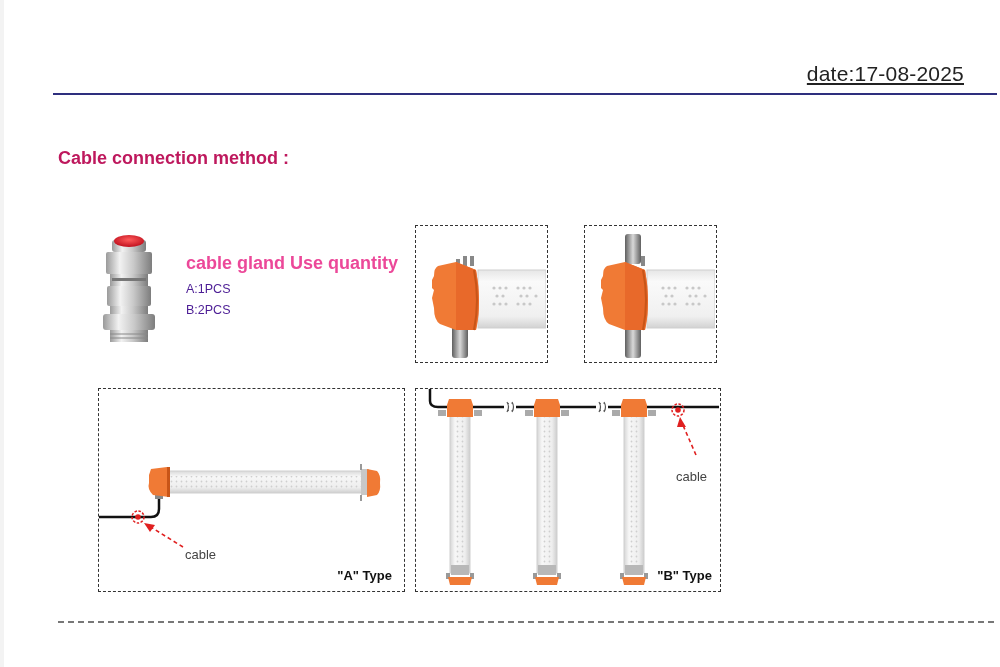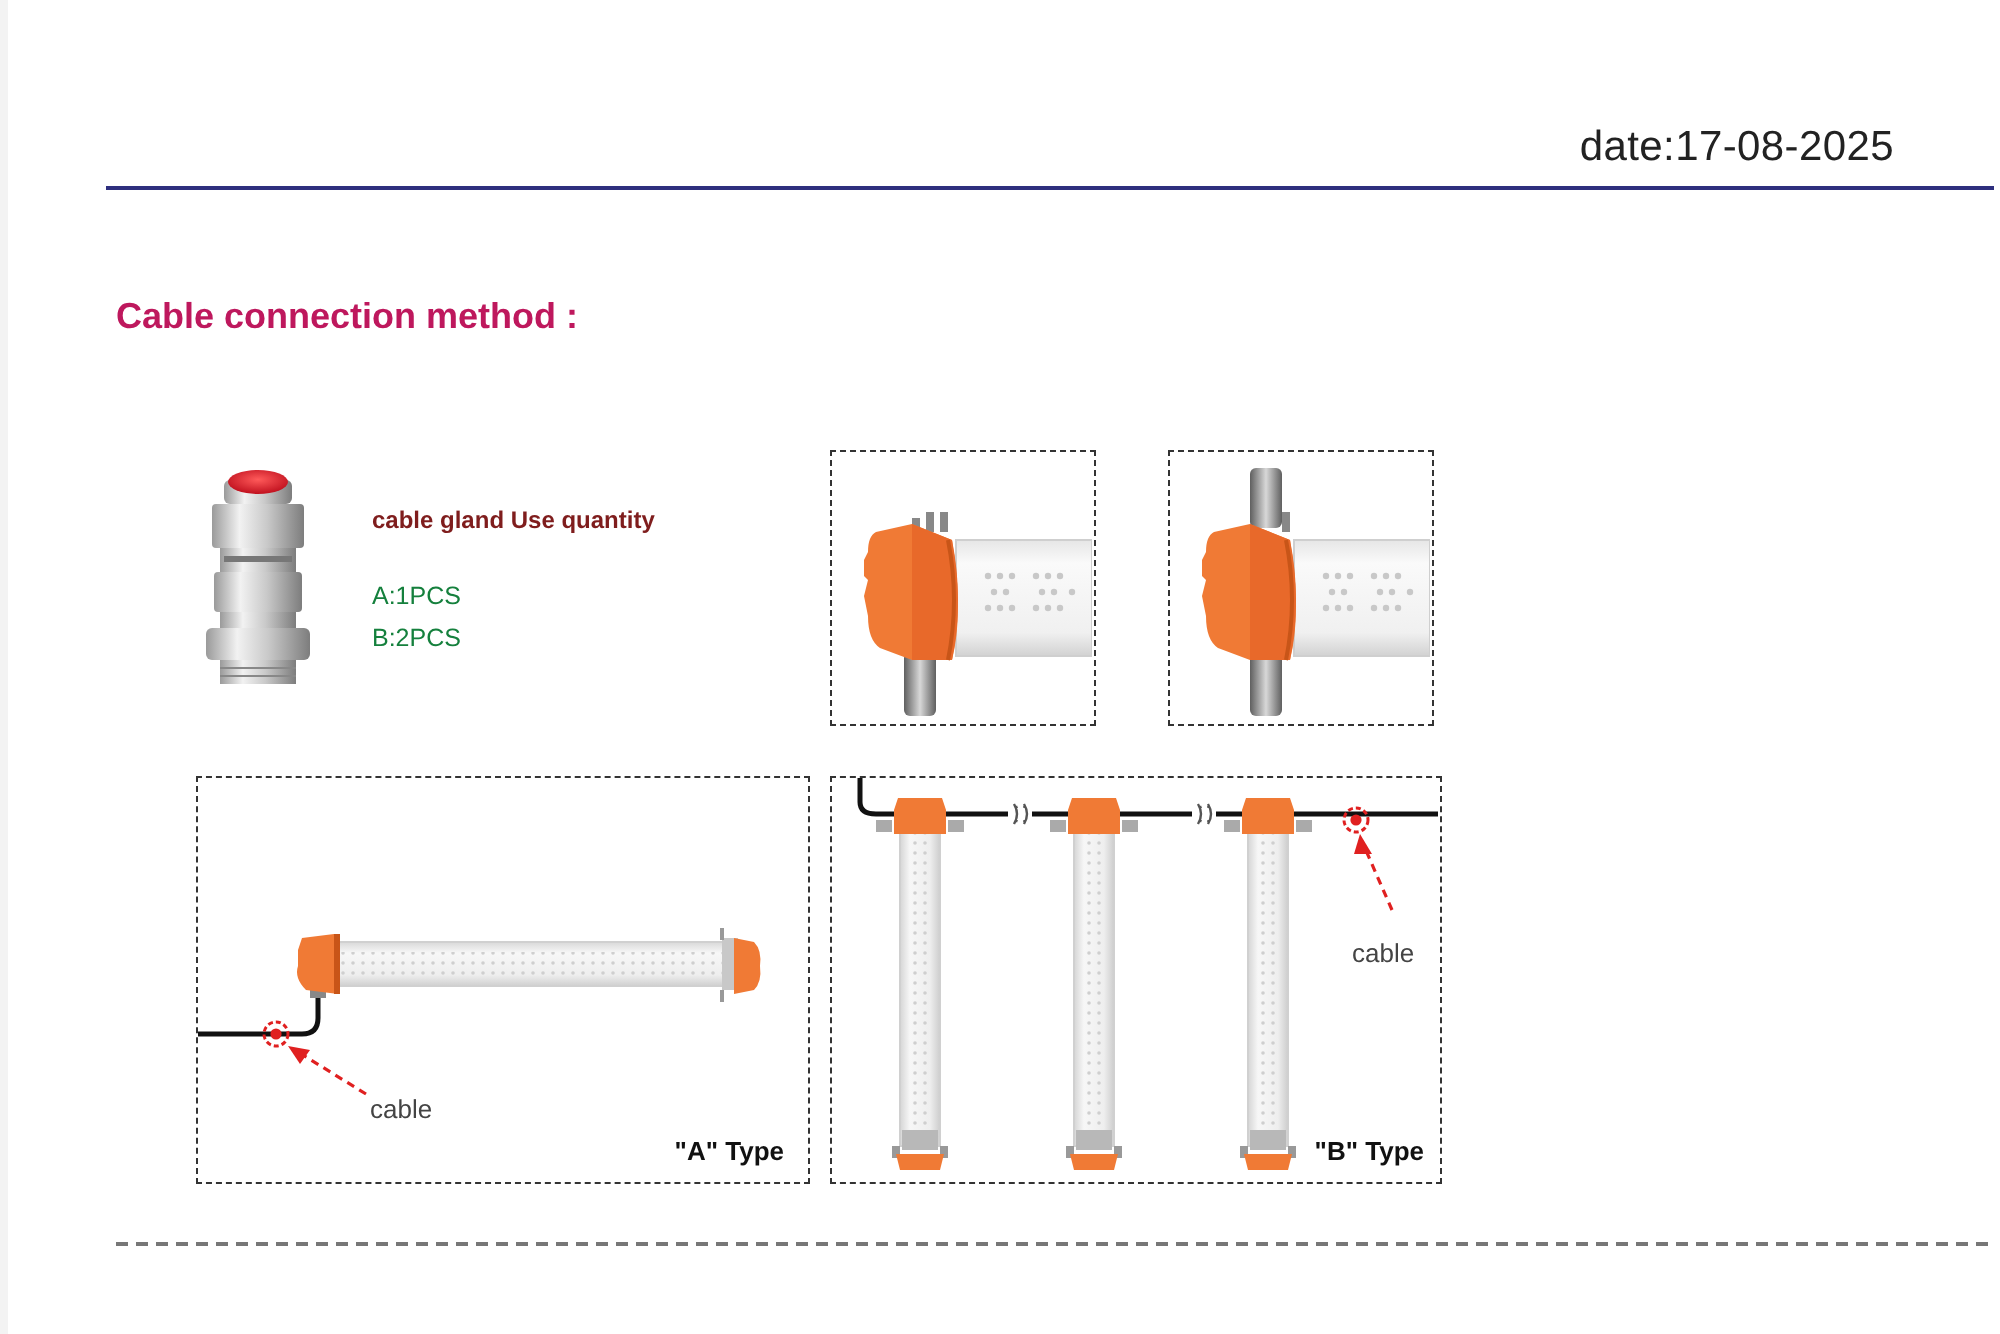--- a/index.html
+++ b/index.html
@@ -1,27 +1,27 @@
 <!DOCTYPE html>
 <html><head>
 <meta charset="utf-8">
 <style>
   html, body { margin: 0; padding: 0; }
   body {
     width: 1000px; height: 667px; position: relative; overflow: hidden;
     background: #ffffff; font-family: "Liberation Sans", "DejaVu Sans", sans-serif; color: #111;
   }
   .left-edge { position: absolute; left: 0; top: 0; width: 4px; height: 667px; background: #f3f3f3; }
-  .date { position: absolute; right: 53px; top: 62px; font-size: 21px; color: #222; letter-spacing: 0.2px; }
+  .date { position: absolute; right: 36px; top: 62px; font-size: 21px; color: #222; letter-spacing: 0.2px; text-decoration: underline; }
   .top-rule { position: absolute; left: 53px; top: 93px; width: 944px; height: 2px; background: #2e2f7e; }
   .section-title { position: absolute; left: 58px; top: 148px; font-size: 18px; font-weight: bold; color: #be185d; }
   .gland-img { position: absolute; left: 100px; top: 232px; width: 58px; height: 115px; }
   .gland-text { position: absolute; left: 186px; top: 253px; }
-  .gland-heading { font-size: 12px; font-weight: bold; color: #7f1d1d; margin-bottom: 24px; }
-  .gland-line { font-size: 12.5px; color: #15803d; margin-bottom: 7px; }
+  .gland-heading { font-size: 18px; font-weight: bold; color: #ec4899; margin-bottom: 8px; }
+  .gland-line { font-size: 12.5px; color: #4c1d95; margin-bottom: 7px; }
   .dbox { position: absolute; border: 1.5px dashed #333; box-sizing: border-box; background: #fff; overflow: hidden; }
   .box-label { position: absolute; font-size: 13px; font-weight: bold; color: #111; }
   .cable-label { position: absolute; font-size: 13px; color: #444; }
   .bottom-rule { position: absolute; left: 58px; top: 621px; width: 936px; height: 0; border-top: 2px dashed #777; }
   svg { display: block; }
 </style>
 </head>
 <body>
 
 <div class="left-edge"></div>

